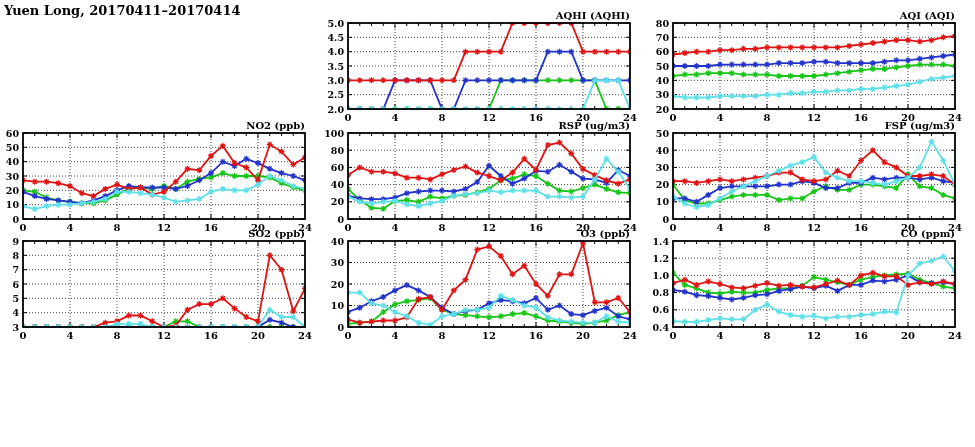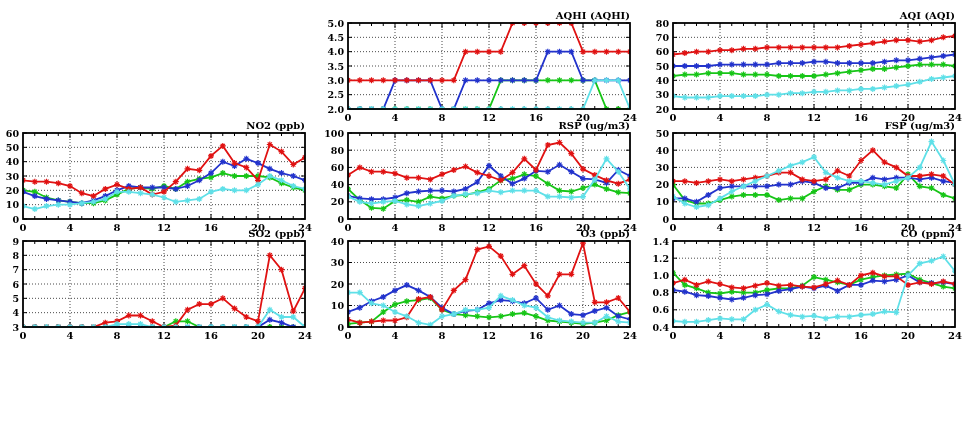--- a/index.html
+++ b/index.html
@@ -5,20 +5,21 @@
   html,body{margin:0;padding:0;background:#ffffff;}
   .page{position:relative;width:975px;height:447px;background:#ffffff;overflow:hidden;
         font-family:"DejaVu Serif",serif;}
   .main-title{position:absolute;left:4px;top:3px;font-size:13px;font-weight:bold;color:#000;}
   svg.plot{position:absolute;overflow:visible;}
 </style>
 </head>
 <body>
 
 <div class="page">
+  <div class="main-title">Yuen Long, 20170411–20170414</div>
   <svg class="plot" width="322" height="118" style="left: 322px; top: 9px;">
       <defs>
         <clipPath id="clip-aqhi">
           <rect x="26" y="13.5" width="282" height="87"></rect>
         </clipPath>
       </defs>
       <g>
         <line x1="26" y1="85.66666666666667" x2="308" y2="85.66666666666667" stroke="#4a4a4a" stroke-width="1" stroke-dasharray="1,2"></line>
         <line x1="26" y1="71.33333333333334" x2="308" y2="71.33333333333334" stroke="#4a4a4a" stroke-width="1" stroke-dasharray="1,2"></line>
         <line x1="26" y1="57" x2="308" y2="57" stroke="#4a4a4a" stroke-width="1" stroke-dasharray="1,2"></line>

